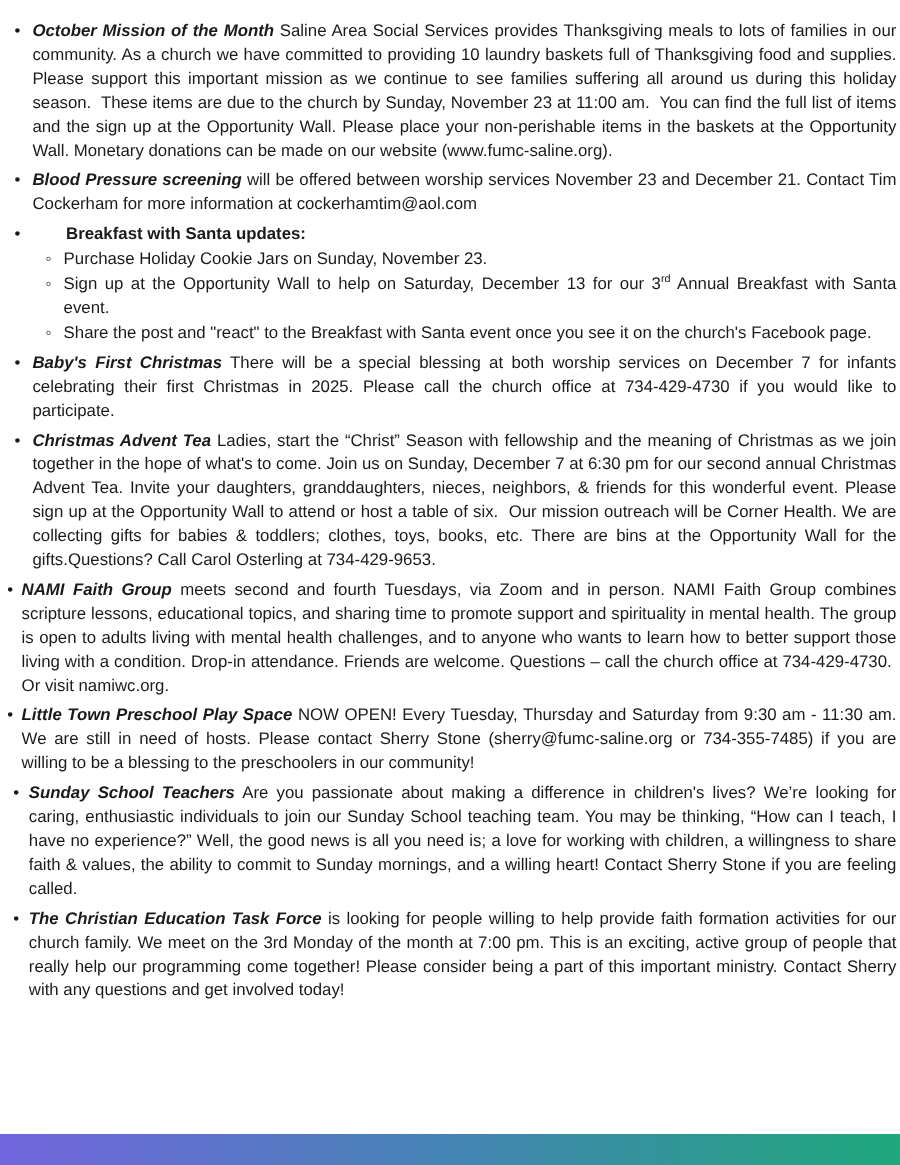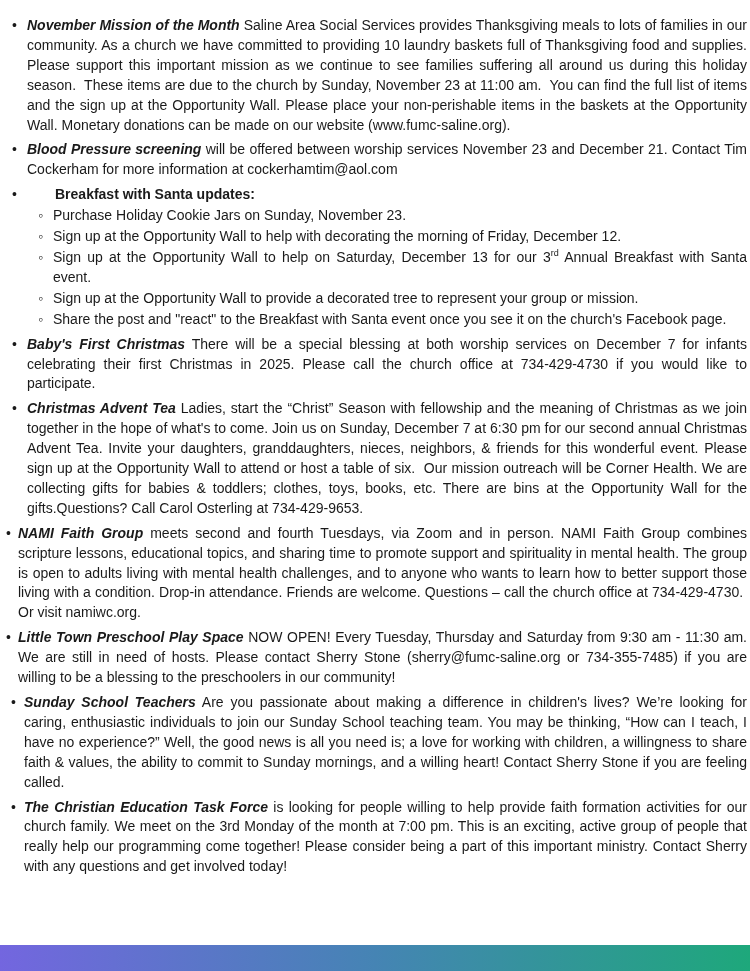--- a/index.html
+++ b/index.html
@@ -77,36 +77,34 @@
     height: 26px;
   }
 </style>
 </head>
 <body style="background: rgb(255, 255, 255); color: rgb(26, 26, 26);">
 
 <div class="content">
   <ul class="main">
 
     <li class="ind-a">
-      <span class="ti">November Mission of the Month</span>
+      <span class="ti">October Mission of the Month</span>
       <span>Saline Area Social Services provides Thanksgiving meals to lots of families in our community. As a church we have committed to providing 10 laundry baskets full of Thanksgiving food and supplies. Please support this important mission as we continue to see families suffering all around us during this holiday season.&nbsp; These items are due to the church by Sunday, November 23 at 11:00 am.&nbsp; You can find the full list of items and the sign up at the Opportunity Wall. Please place your non-perishable items in the baskets at the Opportunity Wall. Monetary donations can be made on our website (www.fumc-saline.org).</span>
     </li>
 
     <li class="ind-a">
       <span class="ti">Blood Pressure screening</span>
       <span>will be offered between worship services November 23 and December 21. Contact Tim Cockerham for more information at cockerhamtim@aol.com</span>
     </li>
 
     <li class="ind-a">
       <span class="tb">Breakfast with Santa updates:</span>
       <ul class="sub">
         <li><span>Purchase Holiday Cookie Jars on Sunday, November 23.</span></li>
-        <li><span>Sign up at the Opportunity Wall to help with decorating the morning of Friday, December 12.</span></li>
         <li><span>Sign up at the Opportunity Wall to help on Saturday, December 13 for our 3</span><sup>rd</sup><span> Annual Breakfast with Santa event.</span></li>
-        <li><span>Sign up at the Opportunity Wall to provide a decorated tree to represent your group or mission.</span></li>
         <li><span>Share the post and "react" to the Breakfast with Santa event once you see it on the church's Facebook page.</span></li>
       </ul>
     </li>
 
     <li class="ind-a">
       <span class="ti">Baby's First Christmas</span>
       <span>There will be a special blessing at both worship services on December 7 for infants celebrating their first Christmas in 2025. Please call the church office at 734-429-4730 if you would like to participate.</span>
     </li>
 
     <li class="ind-a">

